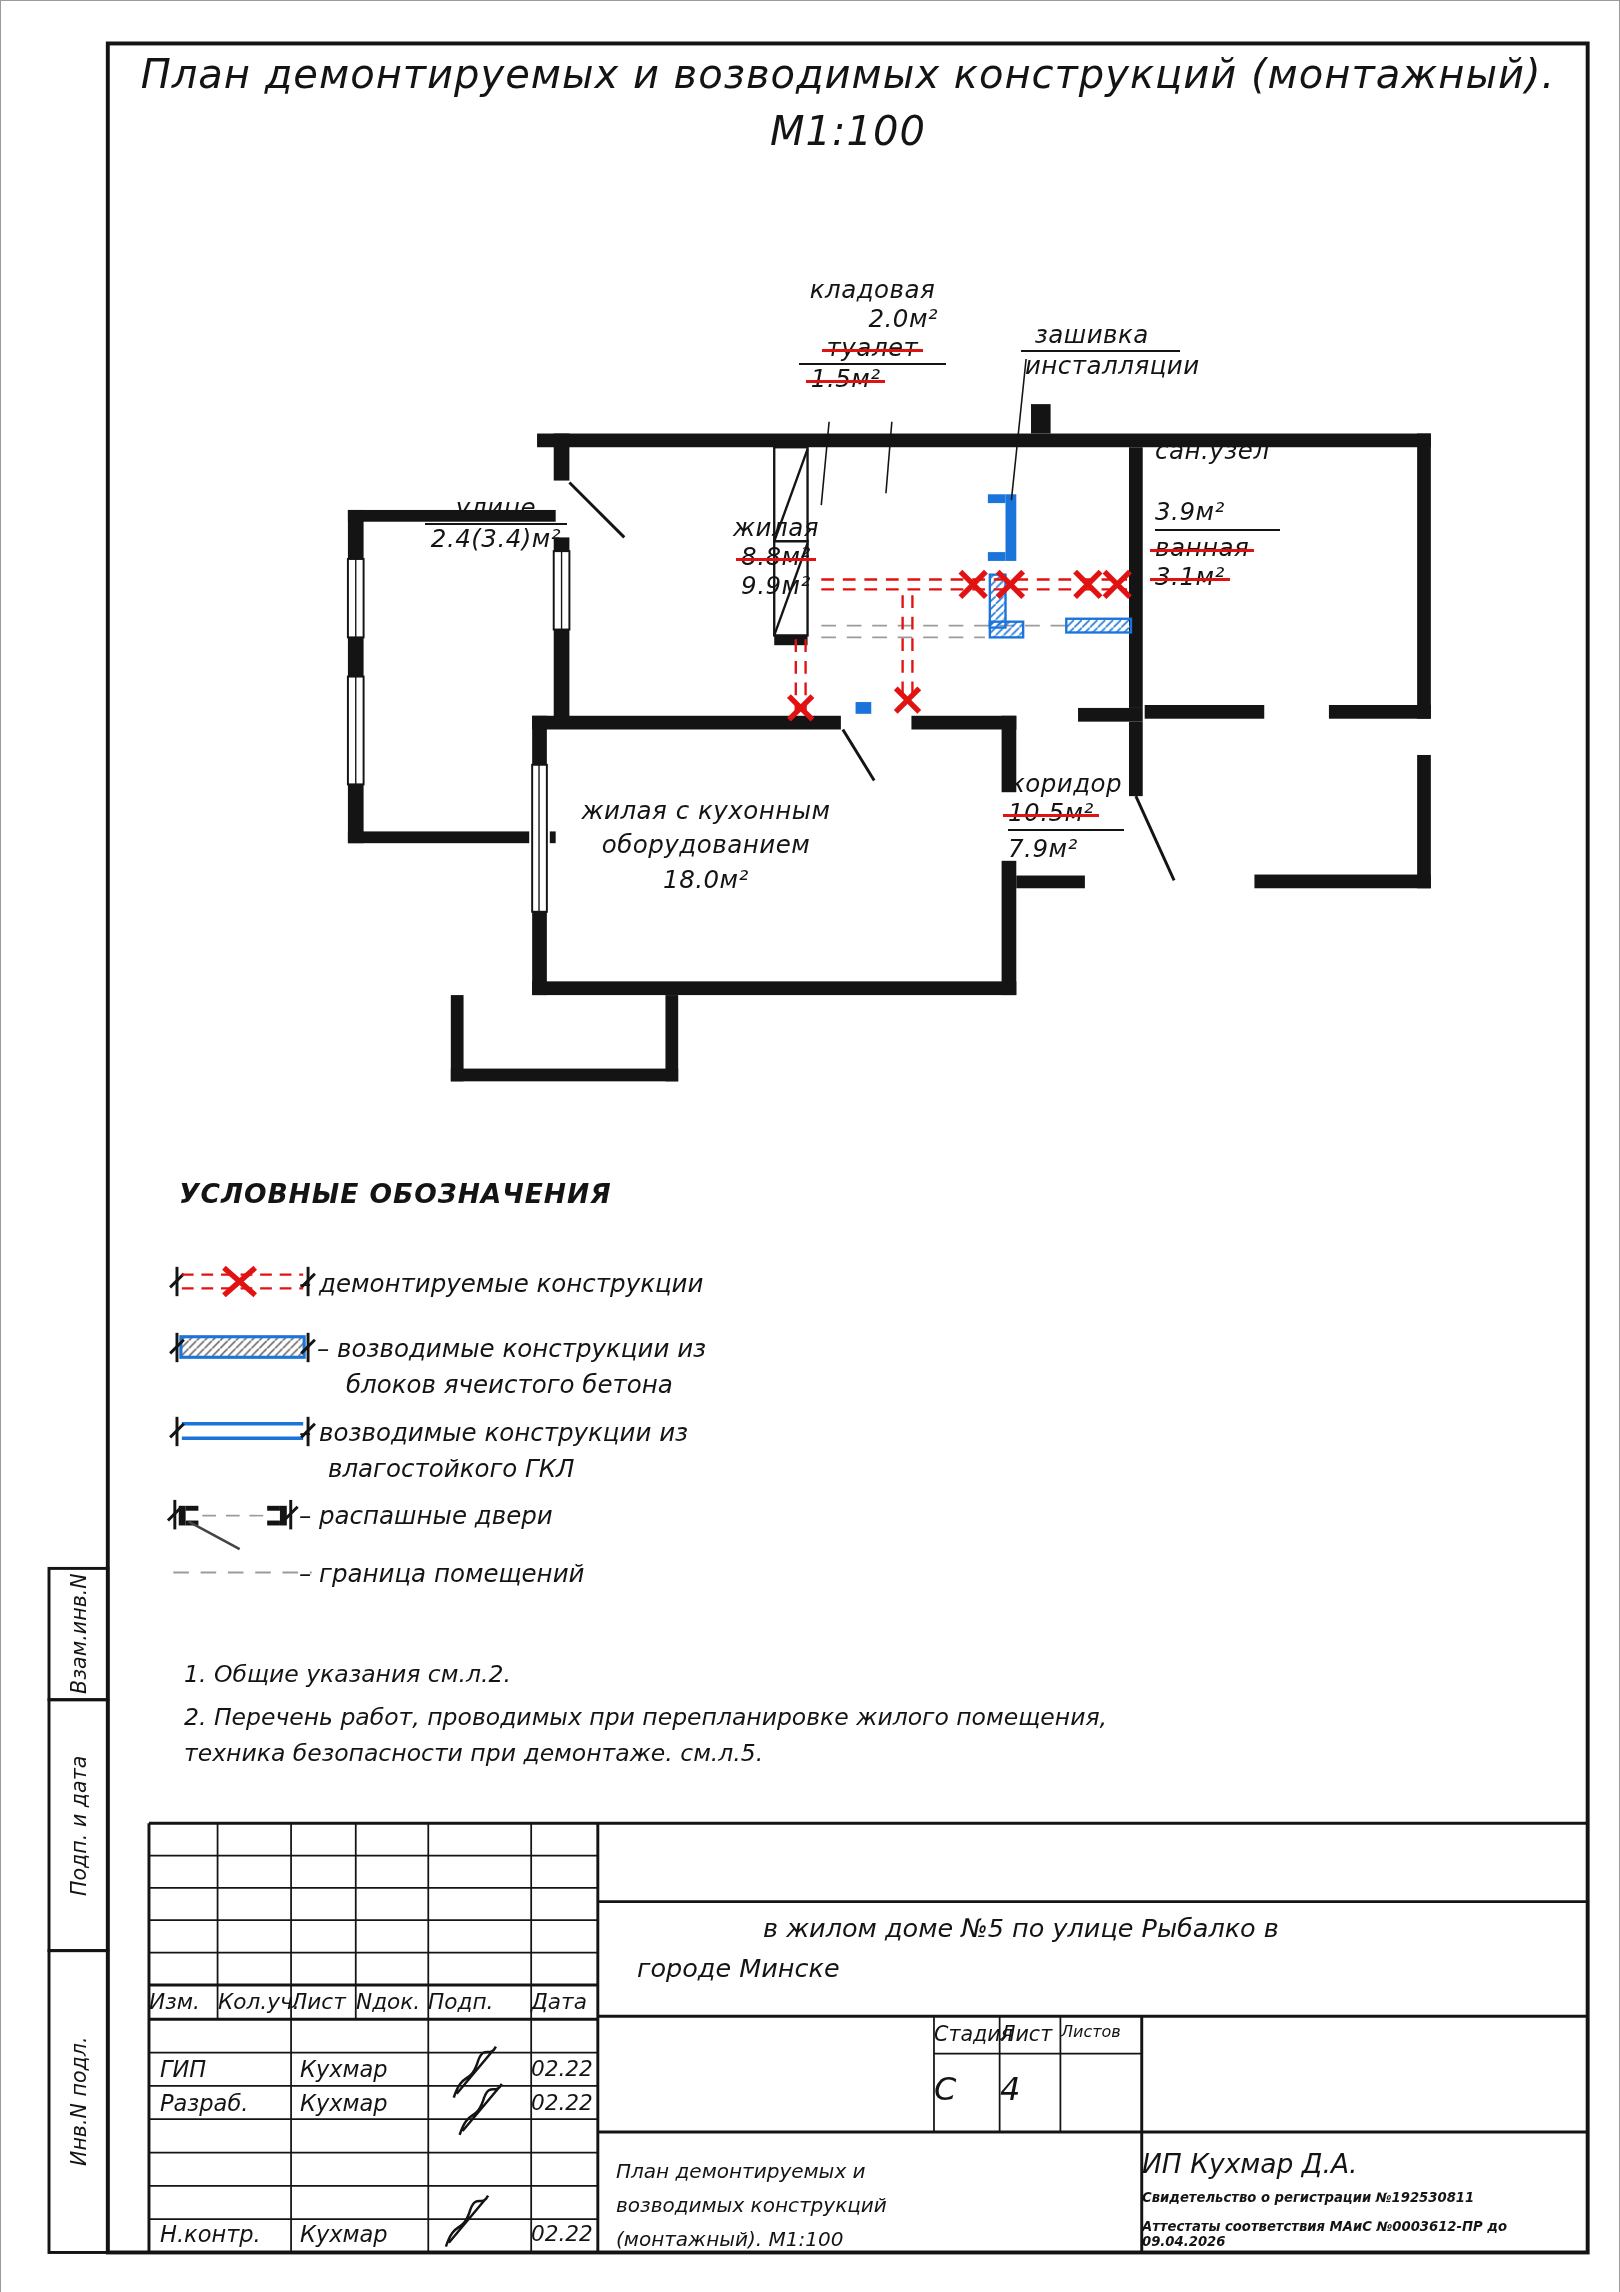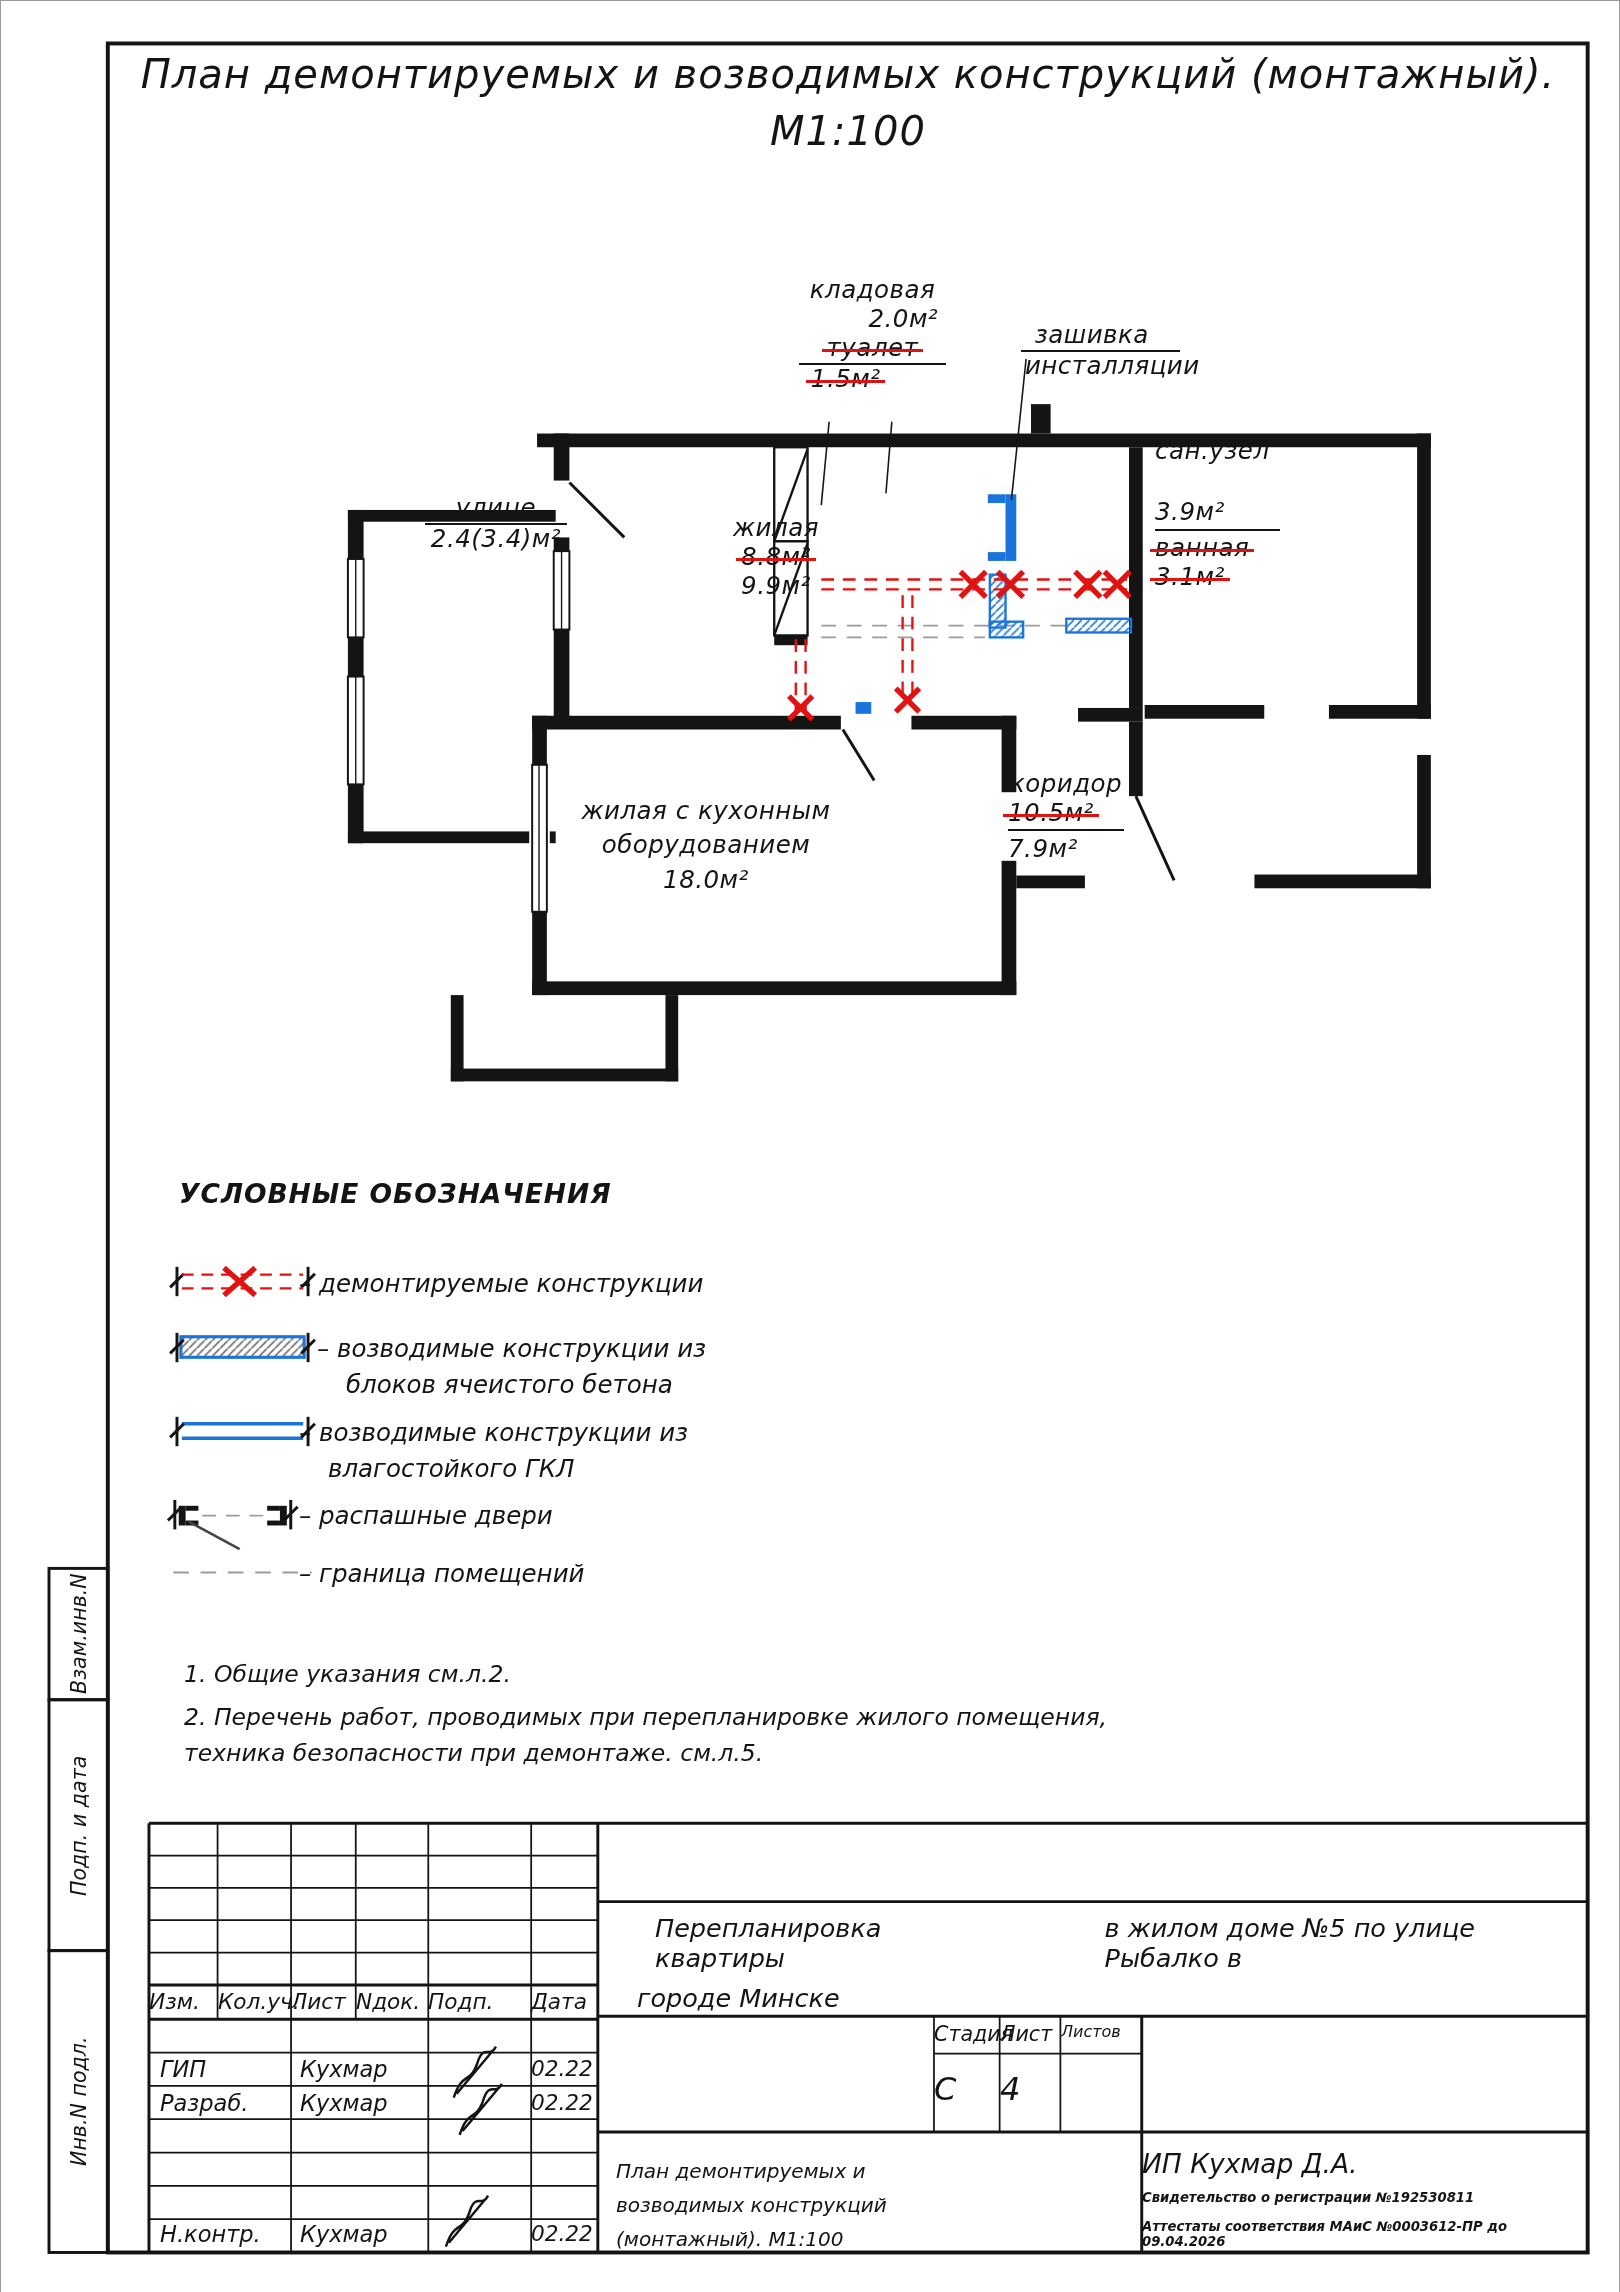--- a/index.html
+++ b/index.html
@@ -335,21 +335,20 @@
 <div class="stamp-txt" style="left:160px;top:2090px;font-size:22.5px;">Разраб.</div>
 <div class="stamp-txt" style="left:300px;top:2090px;font-size:22.5px;">Кухмар</div>
 <div class="stamp-txt cell-c" style="left:531px;top:2090px;width:67px;font-size:21.6px;">02.22</div>
 
 <div class="stamp-txt" style="left:160px;top:2221px;font-size:22.5px;">Н.контр.</div>
 <div class="stamp-txt" style="left:300px;top:2221px;font-size:22.5px;">Кухмар</div>
 <div class="stamp-txt cell-c" style="left:531px;top:2221px;width:67px;font-size:21.6px;">02.22</div>
 
 <div class="stamp-txt" style="left:598px;top:1913px;width:990px;font-size:25.5px;">
   <div style="display:flex;padding:0 0 0 57px;">
-    <span>Перепланировка квартиры</span>
     <span style="margin-left:108px;">в жилом доме №5 по улице Рыбалко в</span>
   </div>
   <div style="margin-top:9.8px;padding-left:39px;">городе Минске</div>
 </div>
 
 <div class="stamp-txt cell-c" style="left:934px;top:2022px;width:66px;font-size:20.6px;">Стадия</div>
 <div class="stamp-txt cell-c" style="left:1000px;top:2022px;width:61px;font-size:20.6px;">Лист</div>
 <div class="stamp-txt cell-c" style="left:1061px;top:2022px;width:81px;font-size:16px;">Листов</div>
 <div class="stamp-txt cell-c" style="left:934px;top:2070px;width:66px;font-size:32px;">С</div>
 <div class="stamp-txt cell-c" style="left:1000px;top:2070px;width:61px;font-size:32px;">4</div>

